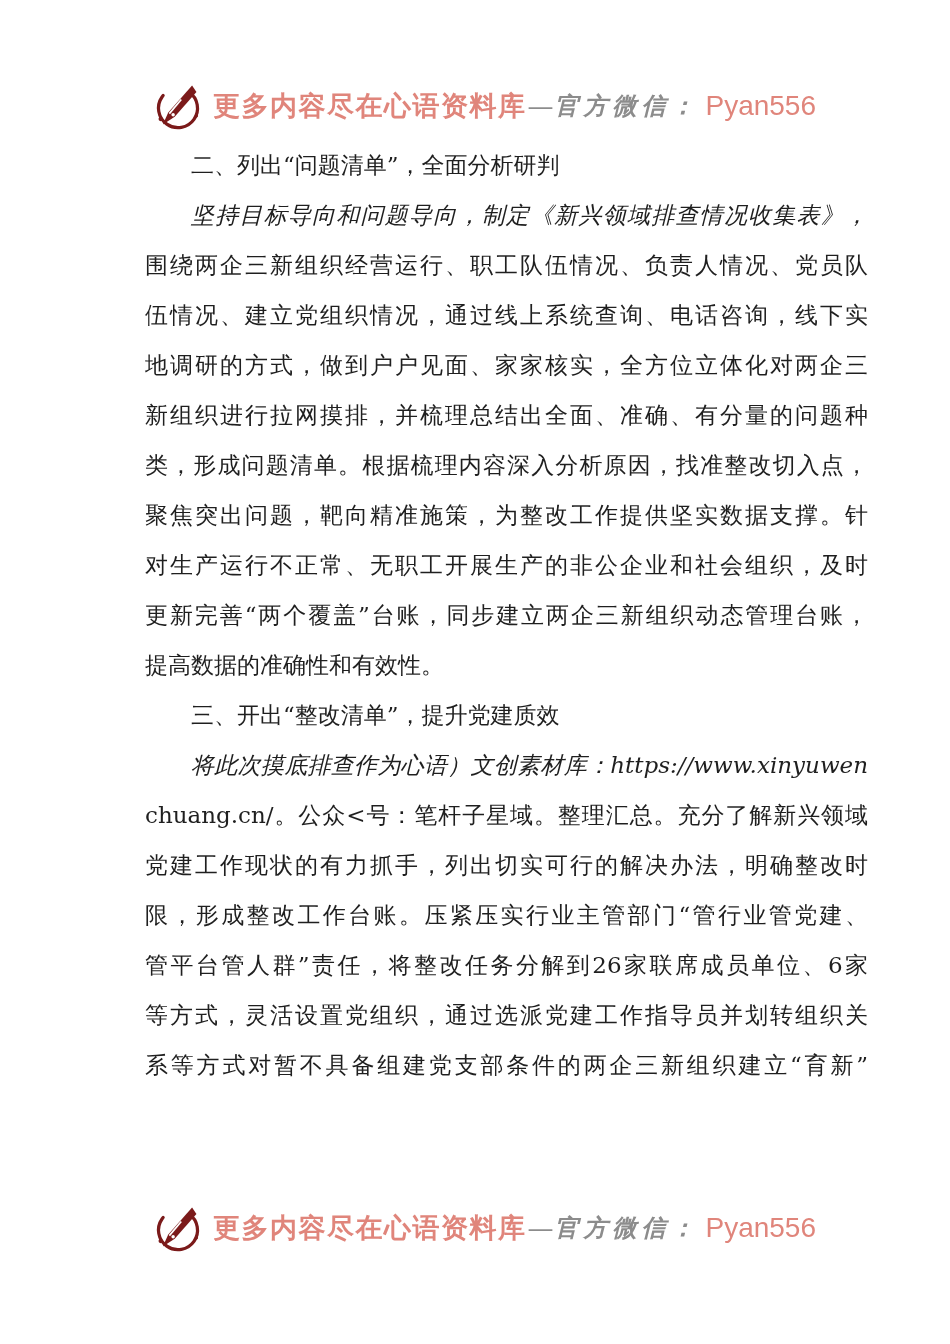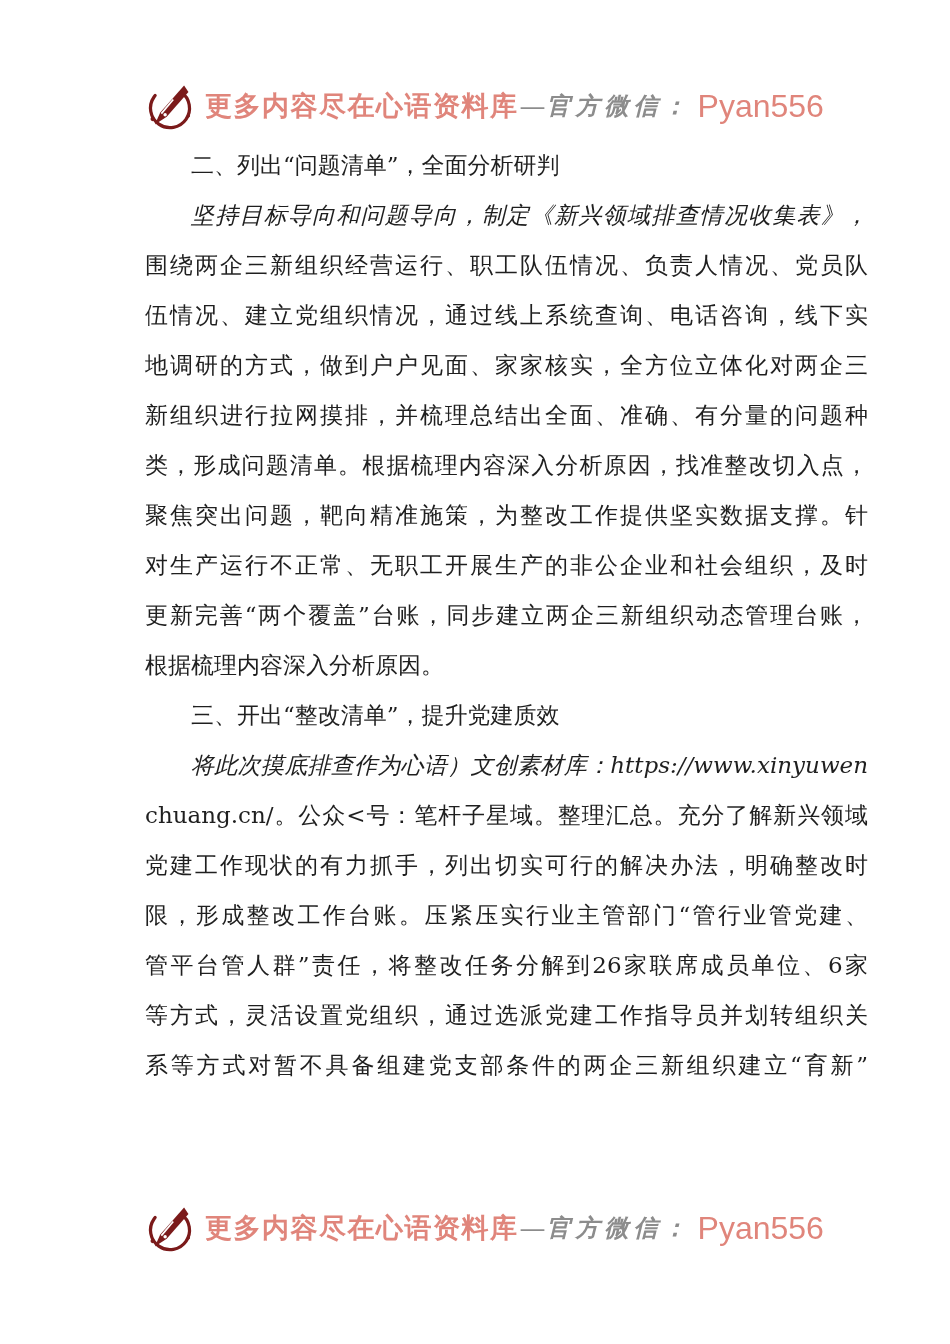--- a/index.html
+++ b/index.html
@@ -47,21 +47,21 @@
   .wm-label {
     font-family: "DejaVu Serif", "Liberation Serif", serif;
     font-style: italic;
     font-weight: bold;
     font-size: 24px;
     letter-spacing: 5px;
     color: var(--label-color, #8c8c8c);
   }
   .wm-account {
     font-family: "Liberation Sans", "DejaVu Sans", sans-serif;
-    font-size: 32px;
+    font-size: 28px;
     color: var(--brand-color, #e0857b);
     margin-left: 6px;
   }
 
   
   .content {
     position: absolute;
     left: 145px;
     top: 140px;
     width: 723px;
@@ -114,21 +114,21 @@
       <div class="line indent">二、列出“问题清单”，全面分析研判</div>
       <div class="line indent justify">坚持目标导向和问题导向，制定《新兴领域排查情况收集表》，</div>
       <div class="line justify">围绕两企三新组织经营运行、职工队伍情况、负责人情况、党员队</div>
       <div class="line justify">伍情况、建立党组织情况，通过线上系统查询、电话咨询，线下实</div>
       <div class="line justify">地调研的方式，做到户户见面、家家核实，全方位立体化对两企三</div>
       <div class="line justify">新组织进行拉网摸排，并梳理总结出全面、准确、有分量的问题种</div>
       <div class="line justify">类，形成问题清单。根据梳理内容深入分析原因，找准整改切入点，</div>
       <div class="line justify">聚焦突出问题，靶向精准施策，为整改工作提供坚实数据支撑。针</div>
       <div class="line justify">对生产运行不正常、无职工开展生产的非公企业和社会组织，及时</div>
       <div class="line justify">更新完善“两个覆盖”台账，同步建立两企三新组织动态管理台账，</div>
-      <div class="line">根据梳理内容深入分析原因。</div>
+      <div class="line">提高数据的准确性和有效性。</div>
       <div class="line indent">三、开出“整改清单”，提升党建质效</div>
       <div class="line indent justify">将此次摸底排查作为心语）文创素材库：https://www.xinyuwen</div>
       <div class="line justify">chuang.cn/。公众&lt;号：笔杆子星域。整理汇总。充分了解新兴领域</div>
       <div class="line justify">党建工作现状的有力抓手，列出切实可行的解决办法，明确整改时</div>
       <div class="line justify">限，形成整改工作台账。压紧压实行业主管部门“管行业管党建、</div>
       <div class="line justify">管平台管人群”责任，将整改任务分解到26家联席成员单位、6家</div>
       <div class="line justify">等方式，灵活设置党组织，通过选派党建工作指导员并划转组织关</div>
       <div class="line justify">系等方式对暂不具备组建党支部条件的两企三新组织建立“育新”</div>
     </div>
 

